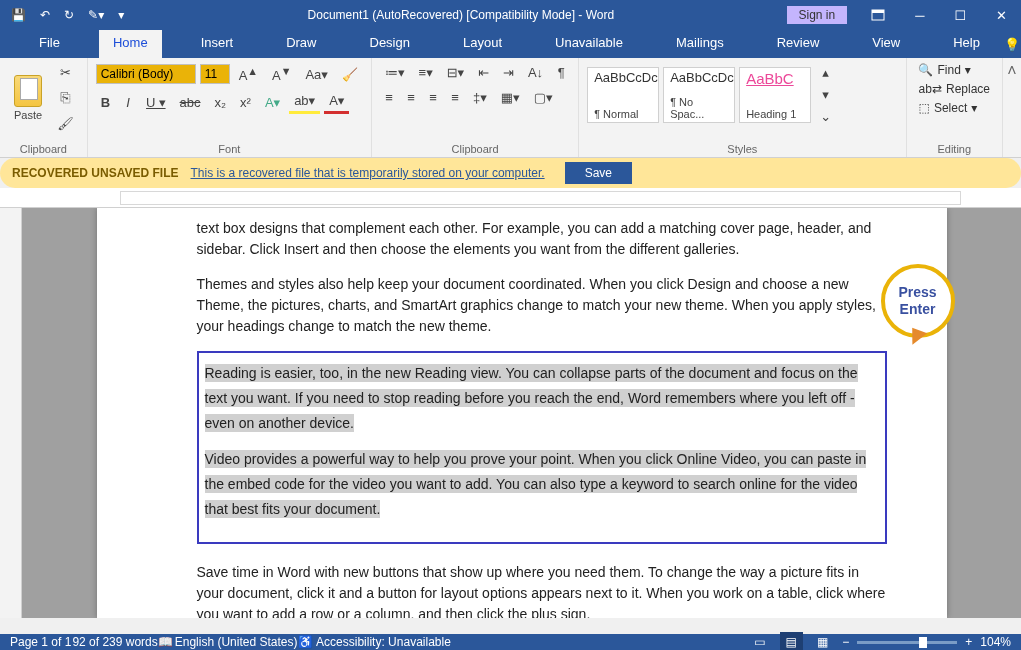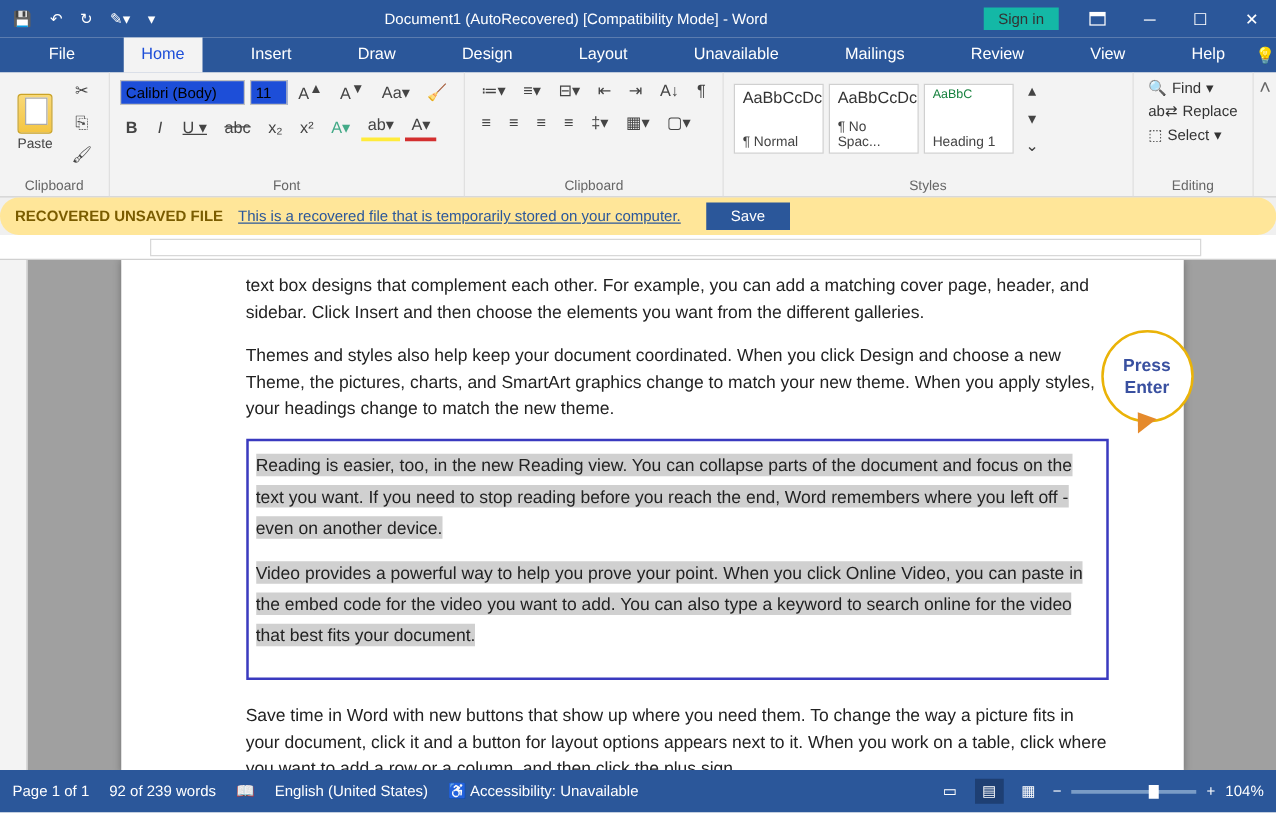--- a/index.html
+++ b/index.html
@@ -2,64 +2,64 @@
 <html><head>
 <meta charset="utf-8">
 <style>
 * { margin: 0; padding: 0; box-sizing: border-box; font-family: 'Segoe UI', sans-serif; }
 body { background: #f0f0f0; width: 1021px; height: 650px; overflow: hidden; position: relative; }
 .titlebar { background: #2b579a; height: 30px; display: flex; align-items: center; color: white; font-size: 12px; }
 .titlebar .qat { display: flex; gap: 2px; padding: 0 5px; align-items: center; }
 .titlebar .qat .icon { padding: 4px 6px; cursor: pointer; }
 .titlebar .title-text { flex: 1; text-align: center; }
 .titlebar .winctrls { display: flex; align-items: center; gap: 2px; }
-.titlebar .signin { background: #14b8a6; color: #333; padding: 2px 12px; font-size: 12px; margin-right: 8px; cursor: pointer; }
+.titlebar .signin { background: #c4b5fd; color: #333; padding: 2px 12px; font-size: 12px; margin-right: 8px; cursor: pointer; }
 .titlebar .wbtn { padding: 6px 14px; cursor: pointer; font-size: 13px; }
 .tabs { background: #2b579a; height: 28px; display: flex; align-items: stretch; color: white; font-size: 13px; }
 .tabs .tab { padding: 5px 14px; cursor: pointer; margin-left: 25px; }
 .tabs .tab.active { background: #f3f3f3; color: #1d4ed8; }
 .tabs .tell { display: flex; align-items: center; gap: 6px; padding: 0 10px; font-size: 12px; }
 .tabs .share { margin-left: auto; display: flex; align-items: center; padding: 0 14px; gap: 4px; }
 .ribbon { background: #f3f3f3; height: 100px; display: flex; border-bottom: 1px solid #d0d0d0; }
 .ribbon .group { border-right: 1px solid #e0e0e0; padding: 4px 8px 2px 8px; display: flex; flex-direction: column; justify-content: space-between; }
 .ribbon .group .label { font-size: 11px; color: #666; text-align: center; padding-top: 2px; }
 .ribbon .rowset { display: flex; flex-direction: column; gap: 4px; }
 .ribbon .row { display: flex; gap: 4px; align-items: center; }
-.ribbon select, .ribbon input { font-size: 12px; border: 1px solid #c0c0c0; background: #1d4ed8; padding: 2px 4px; }
+.ribbon select, .ribbon input { font-size: 12px; border: 1px solid #c0c0c0; background: #eab308; padding: 2px 4px; }
 .ribbon .fontname { width: 100px; }
 .ribbon .fontsize { width: 30px; }
 .ribbon .btn { padding: 3px 5px; cursor: pointer; font-size: 13px; color: #444; min-width: 18px; text-align: center; }
 .ribbon .btn.bold { font-weight: bold; }
 .ribbon .btn.italic { font-style: italic; }
 .ribbon .btn.underline { text-decoration: underline; }
 .ribbon .paste { display: flex; flex-direction: column; align-items: center; padding: 4px 6px; cursor: pointer; }
 .ribbon .paste .icon { width: 28px; height: 32px; background: linear-gradient(#f9d978,#f4c542); border: 1px solid #c9a227; border-radius: 3px; position: relative; }
 .ribbon .paste .icon::after { content:''; position:absolute; top:2px; left:5px; width:16px; height:20px; background:white; border:1px solid #aaa; }
 .ribbon .paste .text { font-size: 11px; color: #444; margin-top: 2px; }
 .ribbon .style { border: 1px solid #d0d0d0; background: white; padding: 2px 6px; width: 72px; height: 56px; display: flex; flex-direction: column; justify-content: space-between; cursor: pointer; font-size: 11px; color: #444; }
 .ribbon .style .preview { font-size: 13px; color: #333; }
-.ribbon .style.heading .preview { color: #15803d; font-size: 10px; }
+.ribbon .style.heading .preview { color: #ec4899; font-size: 15px; text-decoration: underline; }
 .ribbon .editing { display:flex; flex-direction:column; gap:3px; font-size:12px; color:#333; }
 .ribbon .editing div { display:flex; align-items:center; gap:4px; cursor:pointer; padding:1px 4px; }
 .recovery { background: #ffe699; height: 30px; display: flex; align-items: center; font-size: 12px; padding: 0 12px; gap: 12px; border-radius: 15px; }
 .recovery .label { color: #7a5c00; font-weight: bold; }
 .recovery .msg { color: #2b579a; text-decoration: underline; cursor: pointer; }
 .recovery .save { background: #2b579a; color: white; padding: 4px 20px; cursor: pointer; margin-left: 8px; }
 .rulerbar { background: white; height: 20px; border-bottom: 1px solid #d0d0d0; position: relative; font-size:9px; color:#666; }
 .rulerbar .ruler { position:absolute; left:120px; right:60px; top:3px; height:14px; background:white; border:1px solid #d8d8d8; }
 .docarea { background: #a0a0a0; position: relative; height: 410px; overflow: hidden; display:flex; }
 .docarea .vruler { width:22px; background:#f3f3f3; border-right:1px solid #d0d0d0; }
 .docarea .page { background: white; margin: 0 auto; width: 850px; padding: 10px 60px 30px 100px; position: relative; box-shadow: 0 0 6px rgba(0,0,0,0.3); }
 .docarea .para { font-size: 14px; color: #222; line-height: 1.5; margin-bottom: 14px; }
 .docarea .selbox { border: 2px solid #3a3abf; padding: 8px 6px; margin-bottom: 18px; }
 .docarea .selbox .para { background: #d0d0d0; display: inline; box-decoration-break: clone; padding: 1px 0; }
 .docarea .selbox .pwrap { margin-bottom: 12px; line-height:1.55; }
-.callout { position: absolute; top: 56px; right: -8px; width: 74px; height: 74px; border: 2px solid #eab308; border-radius: 50%; background: white; display: flex; align-items: center; justify-content: center; text-align: center; color: #3950a0; font-weight: bold; font-size: 14px; line-height:1.2; }
+.callout { position: absolute; top: 56px; right: -8px; width: 74px; height: 74px; border: 4px solid #eab308; border-radius: 50%; background: white; display: flex; align-items: center; justify-content: center; text-align: center; color: #3950a0; font-weight: bold; font-size: 14px; line-height:1.2; }
 .callout::after { content:''; position:absolute; bottom:-12px; left:24px; width:0; height:0; border-left:6px solid transparent; border-right:10px solid transparent; border-top:16px solid #e58a2c; transform:rotate(20deg); }
-.statusbar { background: #2b579a; color: white; height: 34px; display: flex; align-items: center; font-size: 12px; gap: 16px; padding: 0 10px; position:absolute; bottom:0; left:0; right:0; }
+.statusbar { background: #2b579a; color: white; height: 16px; display: flex; align-items: center; font-size: 12px; gap: 1px; padding: 0 10px; position:absolute; bottom:0; left:0; right:0; }
 .statusbar .sb { cursor: pointer; }
 .statusbar .right { margin-left: auto; display: flex; align-items: center; gap: 8px; }
 .statusbar .viewbtn { padding: 3px 6px; cursor: pointer; }
 .statusbar .viewbtn.active { background: #1e3f73; }
 .statusbar .zoom-slider { width: 100px; height: 3px; background: #7a9cc6; position: relative; }
 .statusbar .zoom-slider .thumb { position: absolute; top: -4px; left: 62px; width: 8px; height: 11px; background: white; }
 .lamp { font-size:13px; }
 svg { display:block; }
 </style>
 </head>

